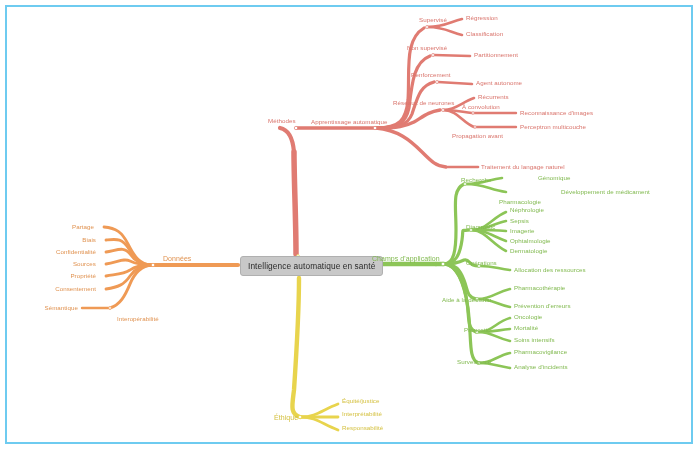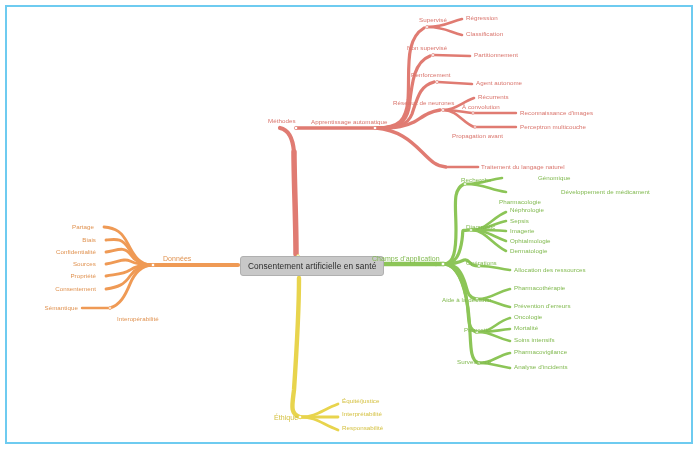--- a/index.html
+++ b/index.html
@@ -171,21 +171,21 @@
       <path d="M301,417 C316,417 322,410 338,404" stroke-width="2.8"></path>
       <path d="M301,417 C318,417 324,417 338,417" stroke-width="2.8"></path>
       <path d="M301,417 C316,417 322,424 338,430" stroke-width="2.8"></path>
     </g>
     <g fill="#ffffff" stroke="#e8d44d" stroke-width="0.7">
       <circle cx="300" cy="417" r="1.6"></circle>
       <circle cx="298" cy="256" r="1.4"></circle>
     </g>
   </svg>
 
-  <div class="root-box" style="left:240px; top:256px;">Consentement artificielle en santé</div>
+  <div class="root-box" style="left:240px; top:256px;">Intelligence automatique en santé</div>
 
   <div class="node-label" style="left:268px; top:118px; color:#d9736b;">Méthodes</div>
   <div class="node-label" style="left:311px; top:119px; color:#d9736b;">Apprentissage automatique</div>
   <div class="node-label" style="left:419px; top:17px; color:#d9736b;">Supervisé</div>
   <div class="node-label" style="left:466px; top:15px; color:#d9736b;">Régression</div>
   <div class="node-label" style="left:466px; top:31px; color:#d9736b;">Classification</div>
   <div class="node-label" style="left:407px; top:45px; color:#d9736b;">Non supervisé</div>
   <div class="node-label" style="left:474px; top:52px; color:#d9736b;">Partitionnement</div>
   <div class="node-label" style="left:411px; top:72px; color:#d9736b;">Renforcement</div>
   <div class="node-label" style="left:476px; top:80px; color:#d9736b;">Agent autonome</div>

